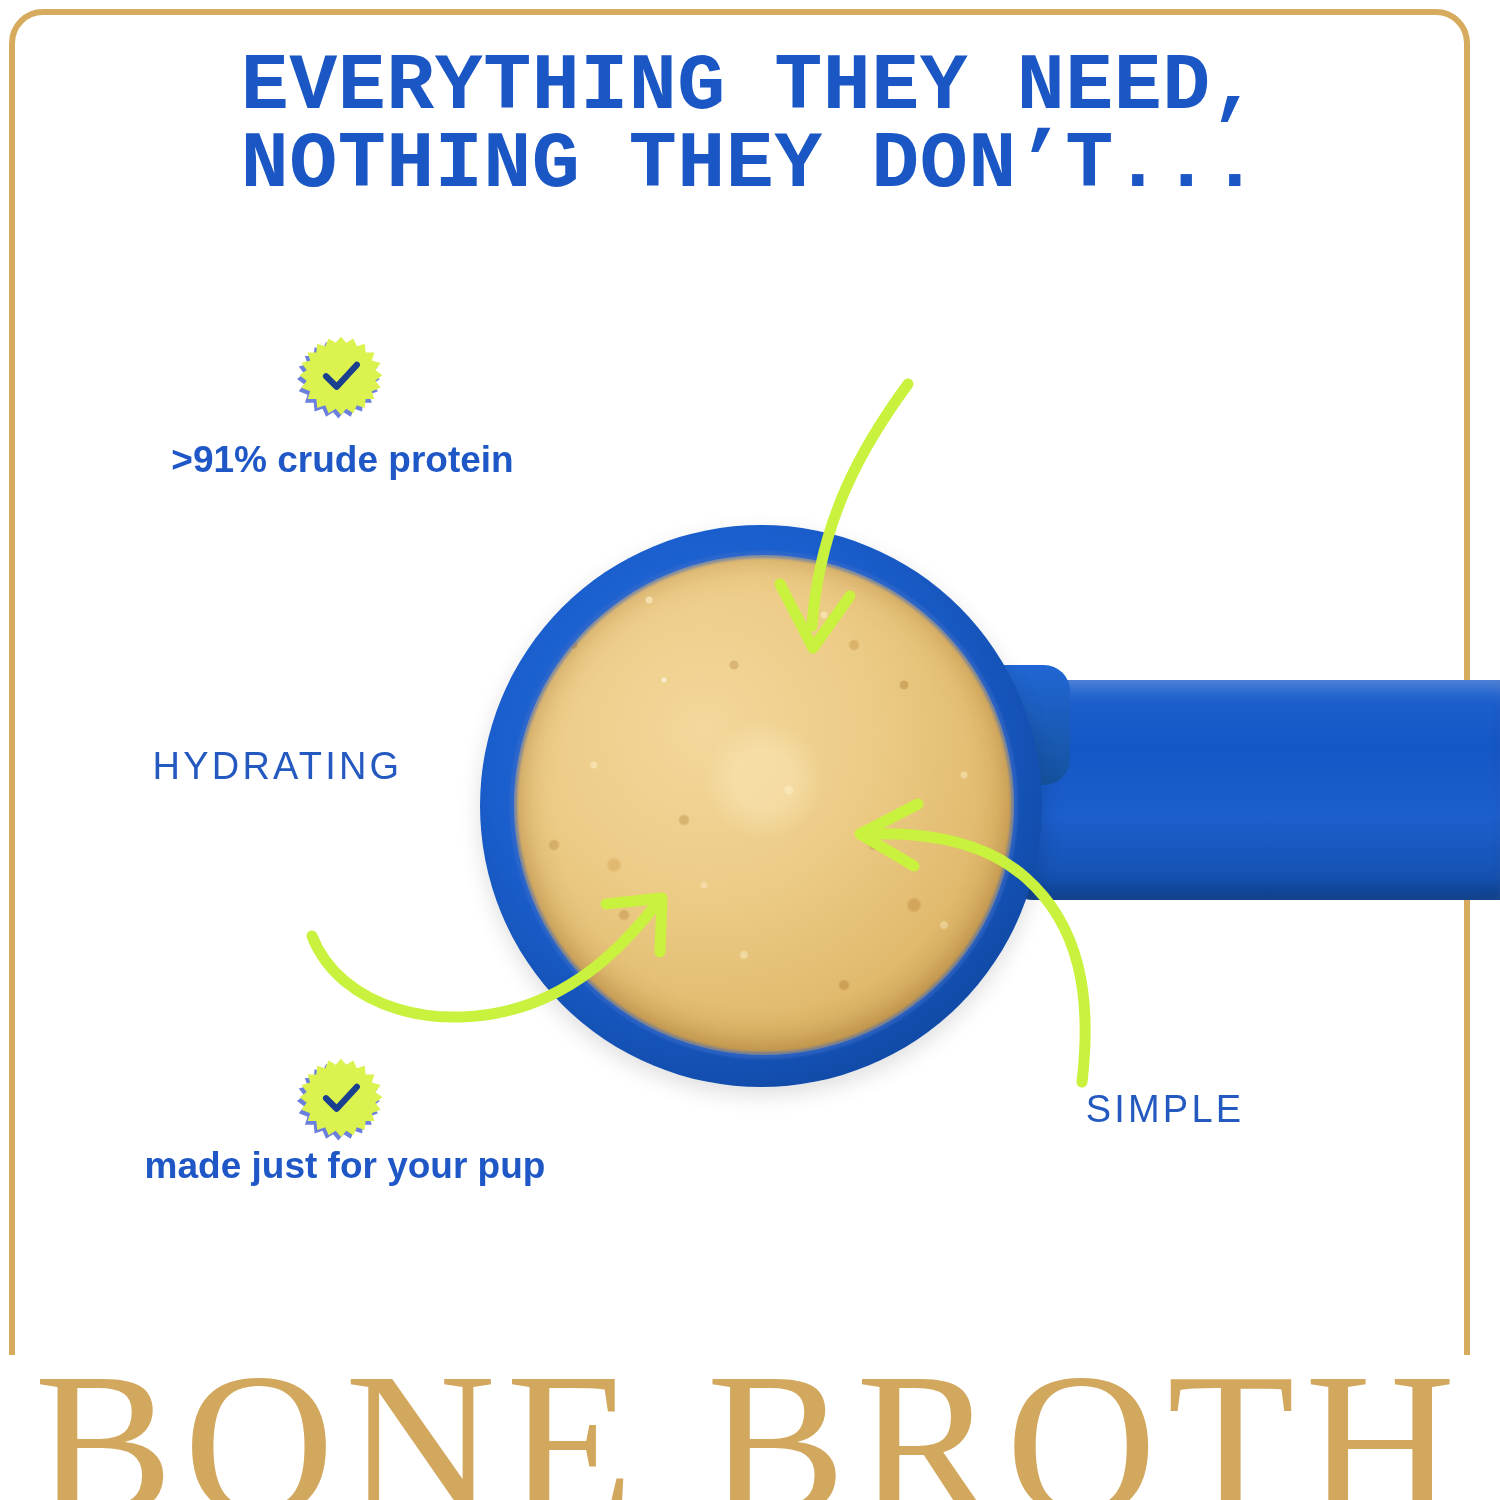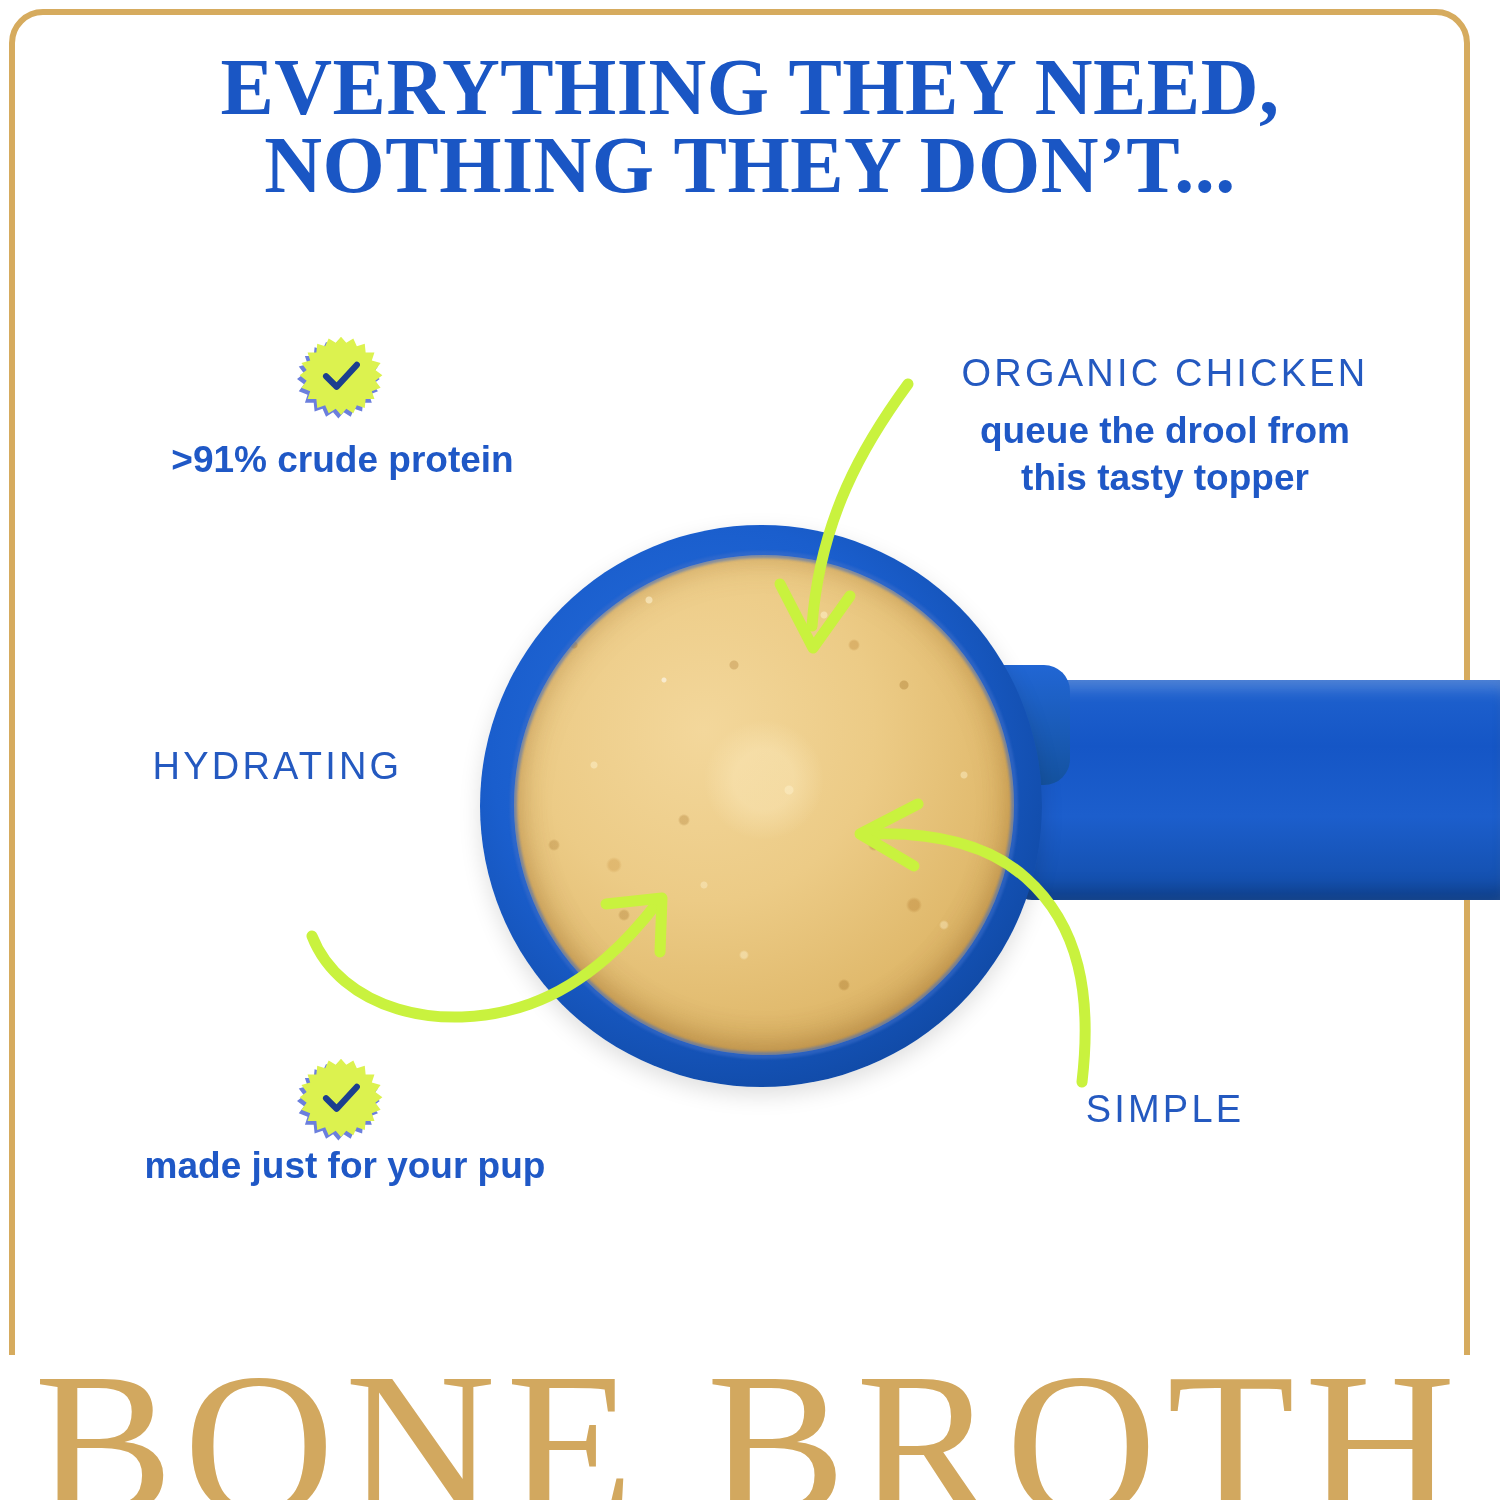--- a/index.html
+++ b/index.html
@@ -30,21 +30,21 @@
     background:#ffffff;
   }
 
   
   #headline{
     position:absolute;
     left:0; top:48px;
     width:1500px;
     text-align:center;
     color:#1a56c4;
-    font-family:Liberation Serif, serif;
+    font-family:Liberation Mono, monospace;
     font-weight:700;
     font-size:80px;
     line-height:0.98;
     letter-spacing:0.5px;
   }
   #headline .l{display:block;white-space:nowrap;}
 
   
   .feat{position:absolute;color:#1a56c4;text-align:center;}
   .feat-head{
@@ -229,27 +229,20 @@
       <path fill="#dcf24f" d="M50 3 L56 10 L64 5 L68 14 L77 11 L78 21 L88 21 L85 30 L95 33 L89 41 L97 47 L89 53 L95 61 L85 65 L88 74 L78 74 L77 84 L68 81 L64 90 L56 85 L50 92 L44 85 L36 90 L32 81 L23 84 L22 74 L12 74 L15 65 L5 61 L11 53 L3 47 L11 41 L5 33 L15 30 L12 21 L22 21 L23 11 L32 14 L36 5 L44 10 Z"></path>
       <path fill="none" stroke="#1b3f8f" stroke-width="7" stroke-linecap="round" stroke-linejoin="round" d="M33 48 L45 60 L68 35"></path>
     </svg>
   </div>
   <div class="feat" style="left:70px;top:436px;width:545px;">
     <div class="feat-body" style="margin-top:0;">
       <span class="l">&gt;91% crude protein</span>
     </div>
   </div>
 
-  <div class="feat" style="left:905px;top:352px;width:520px;">
-    <div class="feat-head">ORGANIC CHICKEN</div>
-    <div class="feat-body">
-      <span class="l">queue the drool from</span>
-      <span class="l">this tasty topper</span>
-    </div>
-  </div>
 
   <div class="feat" style="left:35px;top:745px;width:485px;">
     <div class="feat-head">HYDRATING</div>
     <div class="feat-body">
     </div>
   </div>
 
   <div class="badge" style="left:297px;top:1056px;">
     <svg viewBox="0 0 100 100">
       <g transform="translate(-3,4)">

